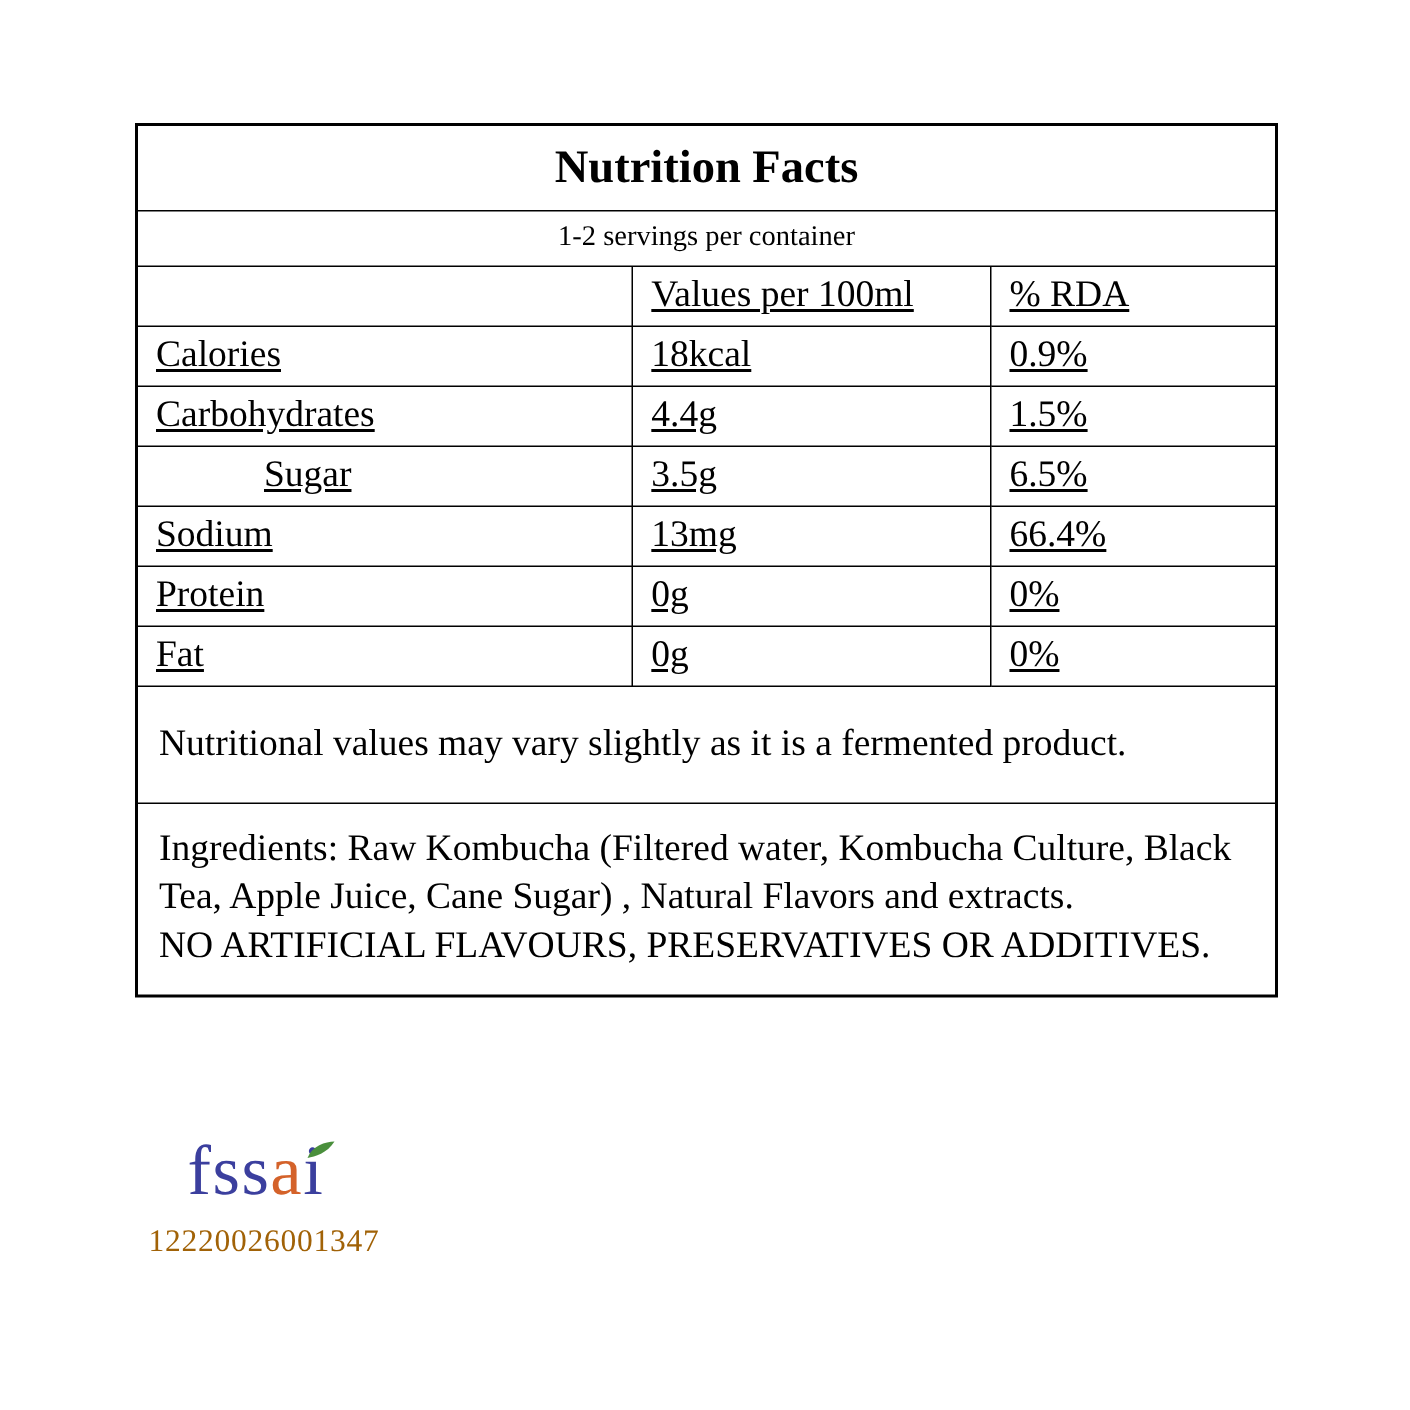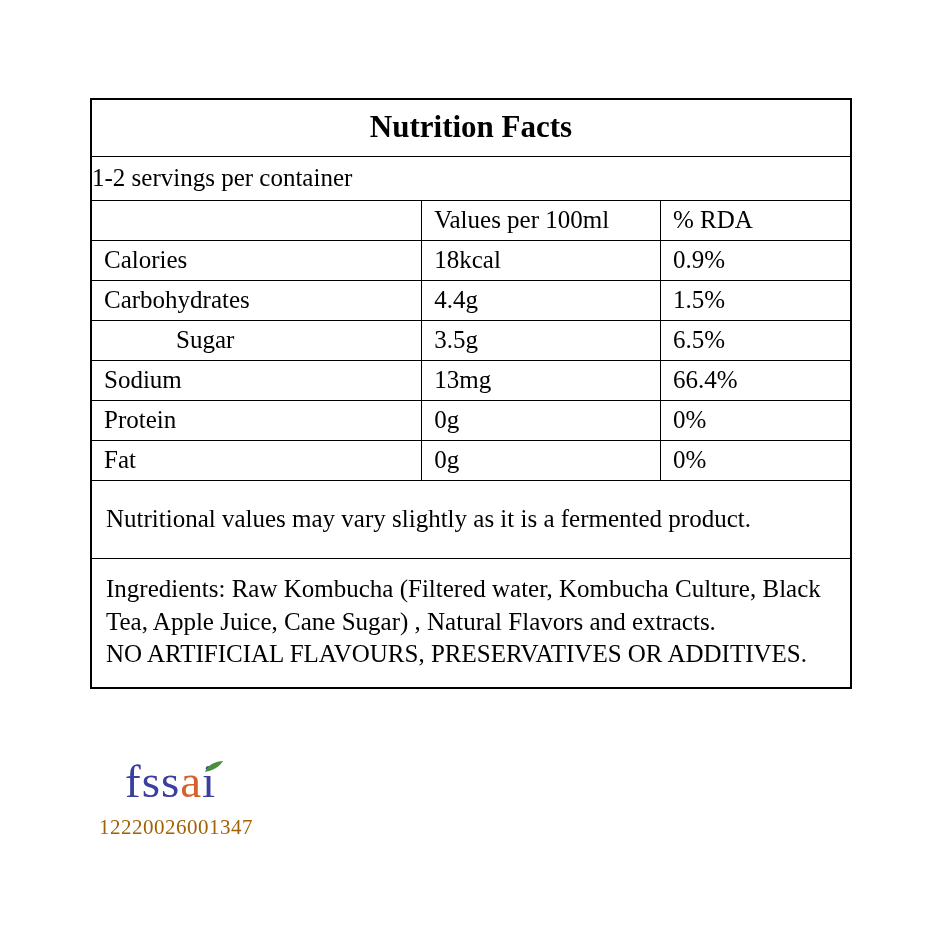--- a/index.html
+++ b/index.html
@@ -12,48 +12,50 @@
     height: 940px;
     font-family: "Liberation Serif", serif;
     color: #000000;
     position: relative;
     overflow: hidden;
   }
 
   .panel {
     position: absolute;
     left: 90px;
-    top: 98px;
+    top: 82px;
     width: 762px;
     border: 2px solid #000000;
     box-sizing: border-box;
     background: #ffffff;
   }
 
   .nf-title {
     text-align: center;
     font-weight: bold;
     font-size: 31px;
     line-height: 1.25;
     padding: 8px 0 9px 0;
     border-bottom: 1.5px solid #000000;
     font-family: "Liberation Serif", serif;
   }
 
   .servings {
-    font-size: 25px;
+    text-align: center;
+    font-size: 19px;
     line-height: 1.2;
     padding: 6px 0 7px 0;
     border-bottom: 1.5px solid #000000;
   }
 
   table.nf {
     width: 100%;
     border-collapse: collapse;
     font-size: 25px;
+    text-decoration: underline;
   }
   table.nf td {
     border-right: 1.5px solid #000000;
     border-bottom: 1.5px solid #000000;
     padding: 4px 0 5px 12px;
     vertical-align: middle;
     line-height: 1.2;
     height: 28px;
   }
   table.nf td.last {

